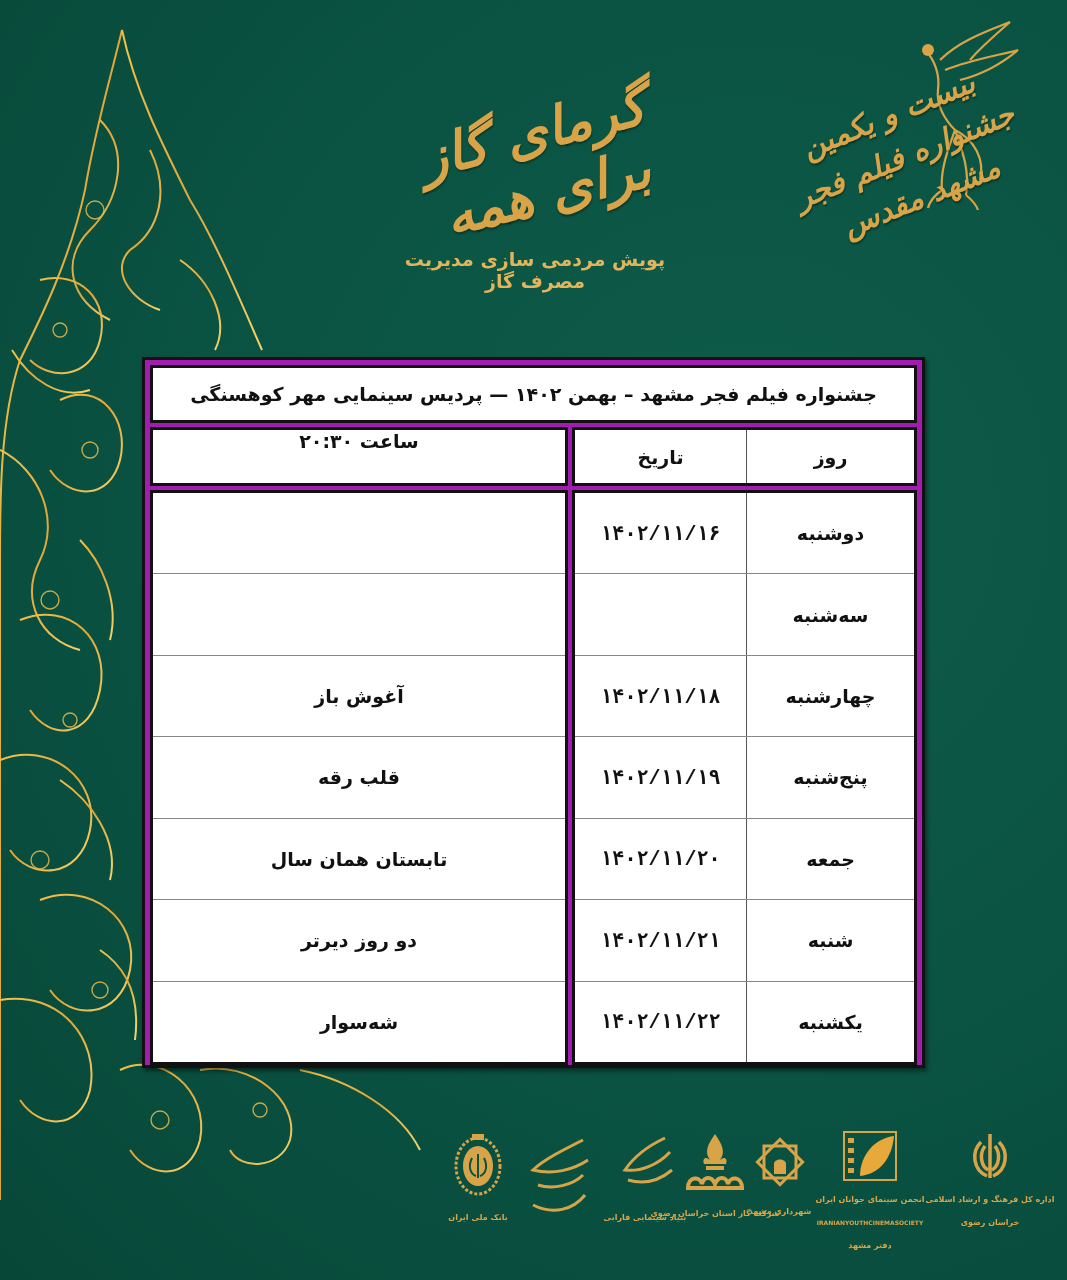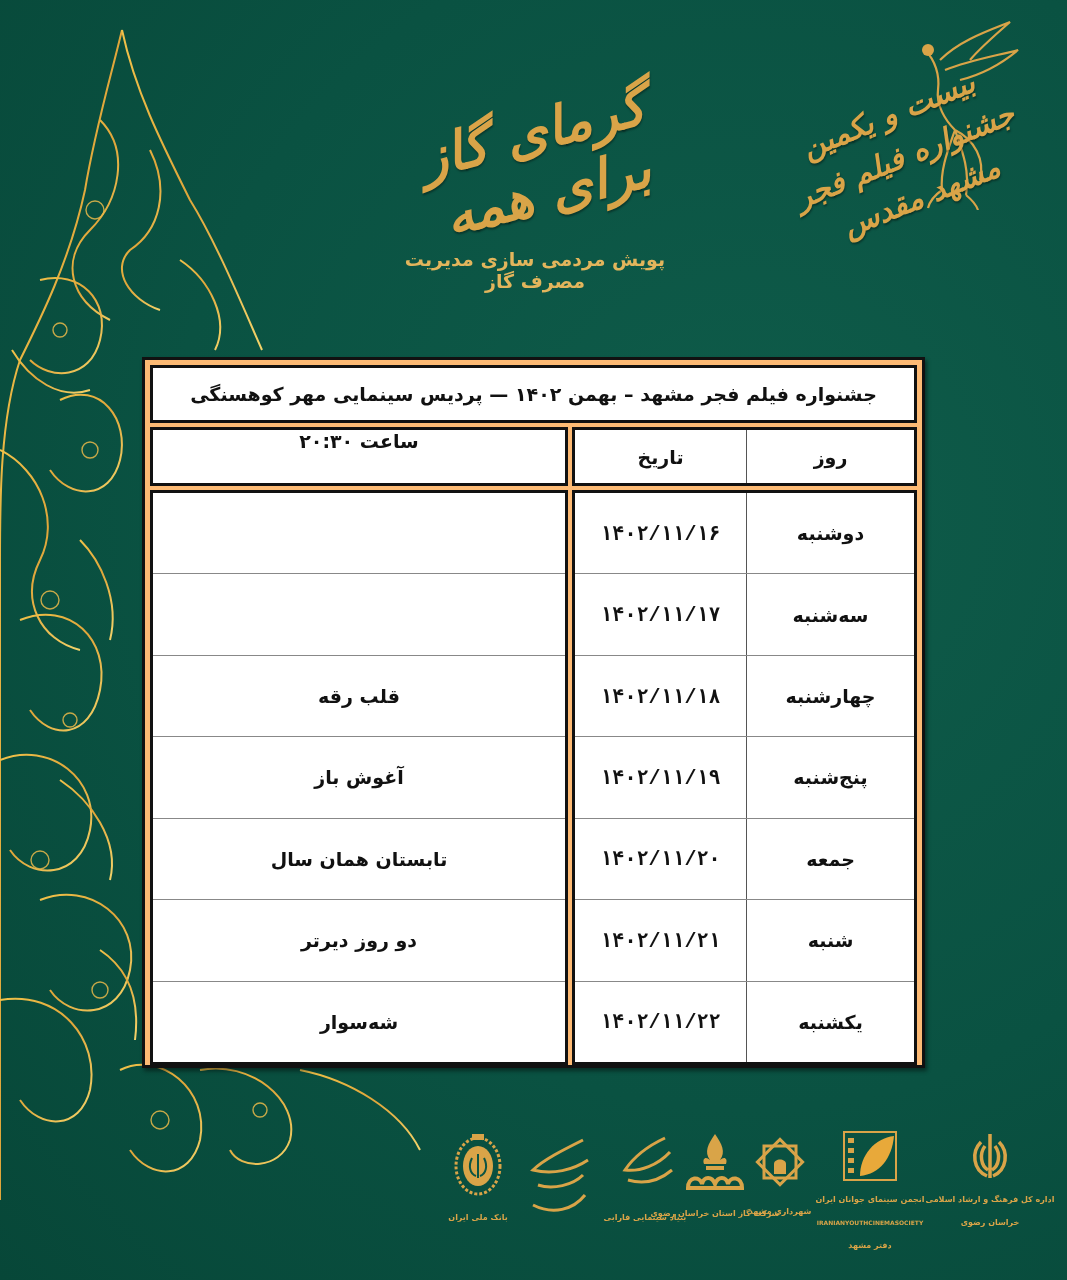--- a/index.html
+++ b/index.html
@@ -33,21 +33,21 @@
     position: absolute; left: 0; top: 70px; width: 290px; text-align: center;
     font-family: "DejaVu Serif", serif; font-style: italic; font-weight: bold;
     font-size: 30px; line-height: 44px; color: #d9a448;
     text-shadow: 0 2px 2px rgba(0,0,0,.35);
     transform: rotate(-22deg);
   }
 
   
   .panel {
     position: absolute; left: 142px; top: 357px; width: 783px; height: 711px;
-    background: #fdba74; border: 3px solid #111; box-sizing: border-box;
+    background: #a21caf; border: 3px solid #111; box-sizing: border-box;
     box-shadow: 2px 3px 4px rgba(0,0,0,.45);
   }
   .box {
     position: absolute; border: 3px solid #111; box-sizing: border-box; background: #fff;
   }
   .title-box { left: 5px; top: 5px; width: 767px; height: 58px;
     display: flex; align-items: center; justify-content: center; }
   .title-text { font-weight: bold; font-size: 19px; color: #111; }
 
   .hdr-right { left: 427px; top: 67px; width: 345px; height: 59px; display: flex; }
@@ -157,21 +157,20 @@
   </div>
 
   <div class="box body-right">
     <div class="rows">
       <div class="row">
           <div class="cell col-day">دوشنبه</div>
           <div class="cell col-date date-text">۱۴۰۲/۱۱/۱۶</div>
         </div>
       <div class="row">
           <div class="cell col-day">سه‌شنبه</div>
-          <div class="cell col-date date-text">۱۴۰۲/۱۱/۱۷</div>
         </div>
       <div class="row">
           <div class="cell col-day">چهارشنبه</div>
           <div class="cell col-date date-text">۱۴۰۲/۱۱/۱۸</div>
         </div>
       <div class="row">
           <div class="cell col-day">پنج‌شنبه</div>
           <div class="cell col-date date-text">۱۴۰۲/۱۱/۱۹</div>
         </div>
       <div class="row">
@@ -191,24 +190,24 @@
 
   <div class="box body-left">
     <div class="rows">
       <div class="row">
           <div class="cell film-cell"></div>
         </div>
       <div class="row">
           <div class="cell film-cell"></div>
         </div>
       <div class="row">
+          <div class="cell film-cell">آغوش باز</div>
+        </div>
+      <div class="row">
           <div class="cell film-cell">قلب رقه</div>
-        </div>
-      <div class="row">
-          <div class="cell film-cell">آغوش باز</div>
         </div>
       <div class="row">
           <div class="cell film-cell">تابستان همان سال</div>
         </div>
       <div class="row">
           <div class="cell film-cell">دو روز دیرتر</div>
         </div>
       <div class="row">
           <div class="cell film-cell">شه‌سوار</div>
         </div>

